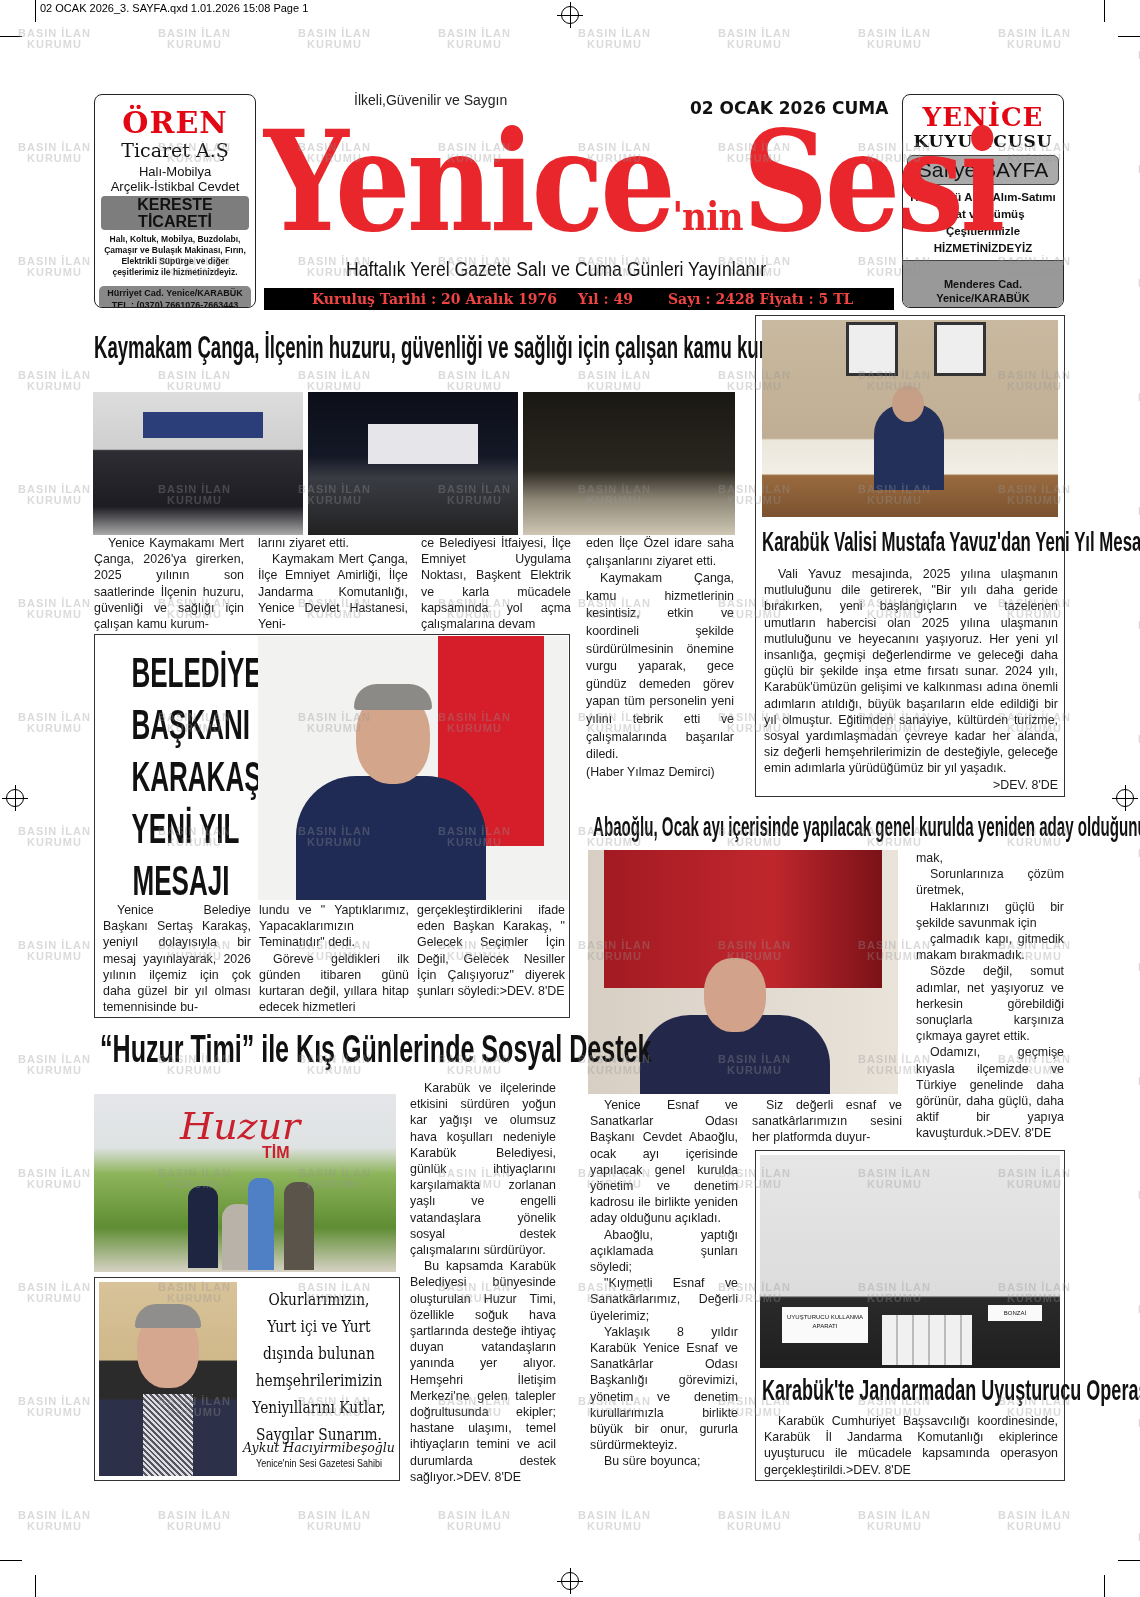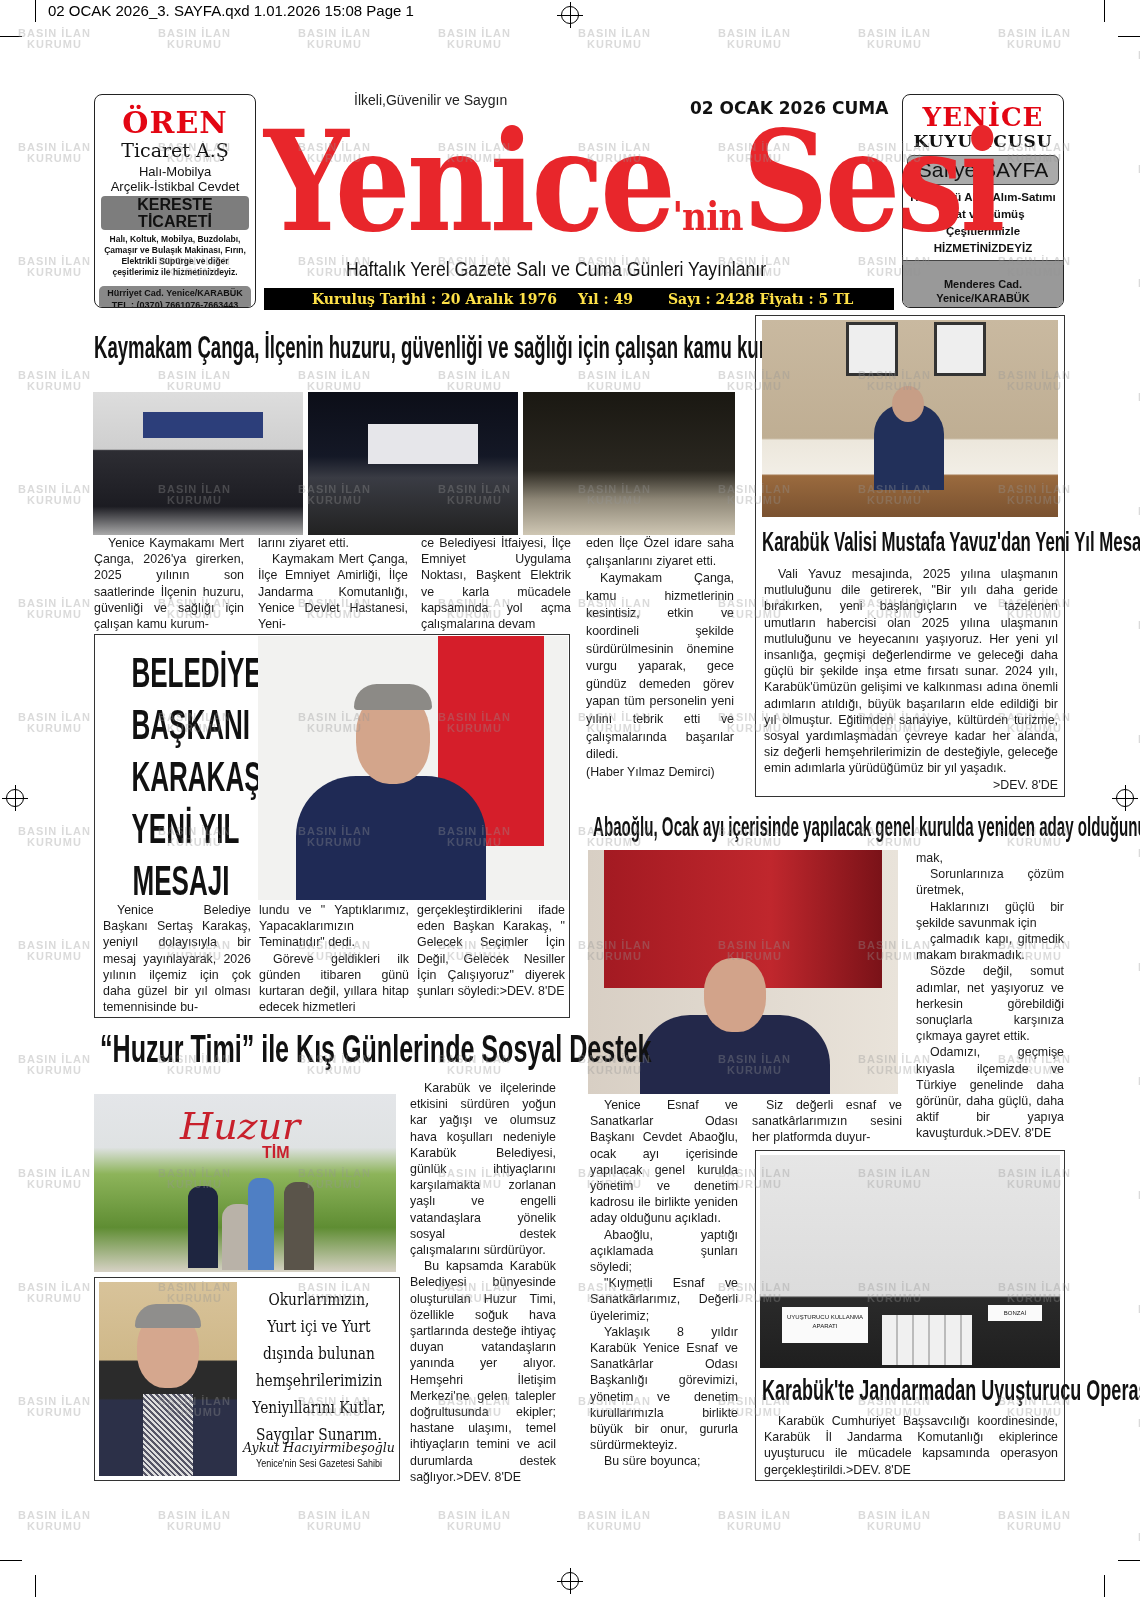--- a/index.html
+++ b/index.html
@@ -1,19 +1,19 @@
 <!DOCTYPE html>
 <html><head>
 <meta charset="utf-8">
 <style>
 *{box-sizing:border-box;margin:0;padding:0}
 html,body{width:1140px;height:1597px;background:#fff;overflow:hidden}
 body{position:relative;font-family:"Liberation Sans",sans-serif;color:#111}
 .abs{position:absolute}
-.slug{left:48px;top:2px;font-size:15px;color:#000}
+.slug{left:40px;top:2px;font-size:11px;color:#000}
 .crop-v{width:1px;background:#000}
 .crop-h{height:1px;background:#000}
 .reg{width:18px;height:18px;border:1px solid #000;border-radius:50%}
 .reg:before,.reg:after{content:"";position:absolute;background:#000}
 .reg:before{left:-5px;right:-5px;top:8px;height:1px}
 .reg:after{top:-5px;bottom:-5px;left:8px;width:1px}
 .ad{border:1.5px solid #222;border-radius:8px;background:#fff;text-align:center;overflow:hidden}
 .oren-title{color:#e30613;font-family:"DejaVu Serif",serif;font-weight:bold;font-size:30px;letter-spacing:1px;line-height:32px;margin-top:12px}
 .oren-sub{font-family:"DejaVu Serif",serif;font-size:19px;line-height:22px}
 .oren-line{font-size:13px;line-height:15px}
@@ -24,21 +24,21 @@
 .yk-sub{font-family:"DejaVu Serif",serif;font-weight:bold;font-size:17px;line-height:20px;letter-spacing:1px}
 .yk-name{background:#aaa;border:1px solid #444;border-radius:6px;margin:4px 4px;font-size:21px;line-height:28px}
 .yk-line{font-size:11.5px;font-weight:bold;line-height:17px;font-family:"Liberation Sans Narrow","Liberation Sans",sans-serif}
 .yk-foot{background:#999;font-size:11px;font-weight:bold;line-height:14px;margin-top:3px;padding:16px 0;border-top:1px solid #444}
 .motto{left:354px;top:92px;font-size:14px;color:#222}
 .dateline{left:690px;top:98px;font-family:"DejaVu Sans",sans-serif;font-weight:bold;font-size:17px}
 .masthead{left:264px;top:112px;color:#e8262b;font-family:"DejaVu Serif",serif;font-weight:bold;white-space:nowrap;letter-spacing:-4px;transform:scaleX(.86);transform-origin:left top}
 .mh-big{font-size:138px;line-height:140px}
 .mh-nin{font-size:40px;letter-spacing:-1px}
 .tagline{left:346px;top:258px;font-size:20px;transform:scaleX(.88);transform-origin:left top;white-space:nowrap}
-.infobar{left:264px;top:288px;width:630px;height:22px;background:#000;color:#fde047;font-family:"DejaVu Serif",serif;font-weight:bold;font-size:14px;line-height:22px;white-space:nowrap}
+.infobar{left:264px;top:288px;width:630px;height:22px;background:#000;color:#ef4444;font-family:"DejaVu Serif",serif;font-weight:bold;font-size:14px;line-height:22px;white-space:nowrap}
 .infobar span{position:absolute}
 .hl{font-family:"Liberation Sans Narrow","Liberation Sans",sans-serif;font-weight:bold;white-space:nowrap;transform-origin:left top;color:#111}
 .col{font-size:12.4px;line-height:16.2px;text-align:justify;color:#1a1a1a}
 .col p{text-indent:14px}
 .col p.ni{text-indent:0}
 .box{border:1.5px solid #333}
 .photo{overflow:hidden;position:absolute}
 .wm{position:absolute;color:rgba(150,150,150,.35);font-weight:bold;font-size:11px;line-height:11px;text-align:center;letter-spacing:1px;pointer-events:none}
 </style>
 </head>

